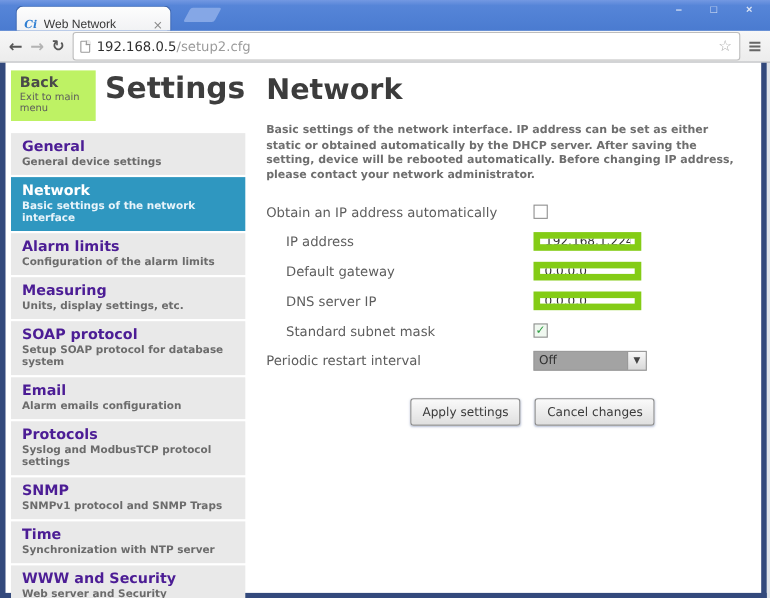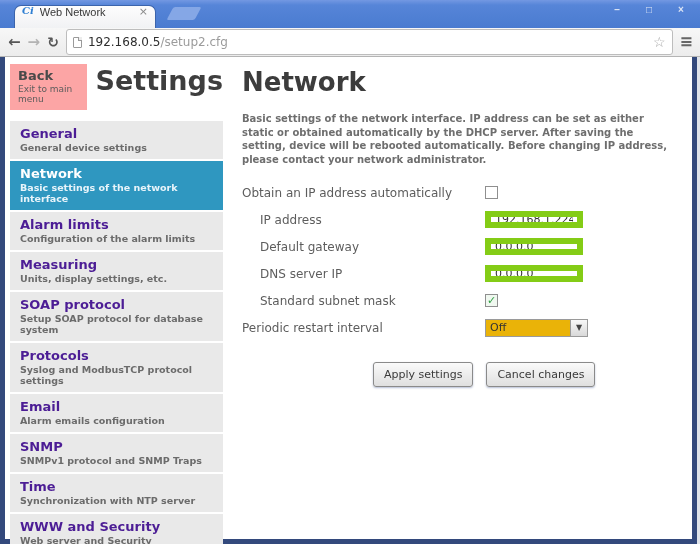--- a/index.html
+++ b/index.html
@@ -5,21 +5,21 @@
   * { margin:0; padding:0; box-sizing:border-box; }
   html,body { width:700px; height:544px; overflow:hidden;
     font-family:"DejaVu Sans","Liberation Sans",sans-serif; background:#dfe3e9; }
 
   
   .titlebar { position:relative; height:28px;
     background:linear-gradient(#7398e2 0%, #5685d8 18%, #4a7bd0 100%); }
   .tab { position:absolute; left:14px; top:5px; width:142px; height:23px;
     background:linear-gradient(#fdfdfd,#f1f2f4); border-radius:7px 7px 0 0;
     border:1px solid #3c64ab; border-bottom:none;
-    display:flex; align-items:flex-start; padding:0 7px; gap:6px; }
+    display:flex; align-items:flex-end; padding:0 7px; gap:6px; }
   .favicon { font-family:"DejaVu Serif",serif; font-style:italic; font-weight:bold;
     font-size:10px; color:#2f7fd2; line-height:1; }
   .tab-title { font-family:"Liberation Sans",sans-serif; font-size:11px; color:#383838;
     flex:1; white-space:nowrap; overflow:hidden; }
   .tab-close { font-size:11px; color:#8a8a8a; line-height:1; cursor:default; }
   .newtab-btn { position:absolute; left:170px; top:7px; width:28px; height:13px;
     background:#85a7e6; transform:skewX(-28deg); border-radius:2px; }
   .win-controls { position:absolute; right:8px; top:4px; display:flex; gap:10px; }
   .win-btn { width:22px; height:13px; text-align:center; font-size:10px; line-height:12px;
     color:#dde5f5; font-family:"Liberation Sans",sans-serif; font-weight:bold; }
@@ -37,21 +37,21 @@
   .url .host { color:#2e2e2e; } .url .path { color:#9b9b9b; }
   .star-ico { color:#a8a8a8; font-size:14px; line-height:1; }
   .menu-ico { color:#666; font-size:16px; line-height:1; font-weight:bold; letter-spacing:-1px; }
 
   
   .page { height:487px; background:#fff; border:5px solid #33497c; border-top:none;
     margin:0 3px 0 0; padding:7px 0 0 5px; display:flex; }
 
   .sidebar { width:213px; flex:none; }
   .side-head { display:flex; align-items:flex-start; margin-bottom:11px; }
-  .back-box { background:#fca5a5; width:93px; padding:5px 8px 6px; cursor:pointer; }
+  .back-box { background:#bef264; width:93px; padding:5px 8px 6px; cursor:pointer; }
   .back-title { font-size:13px; font-weight:bold; color:#4a4a4a; line-height:1.1; }
   .back-sub { font-size:9px; font-weight:normal; color:#5c5c5c; margin-top:1px; }
   .settings-h1 { font-size:27px; font-weight:bold; color:#3e3e3e; margin-left:9px; margin-top:1px; }
 
   .side-item { background:#e9e9e9; margin:0 0 2px 0; padding:5px 10px 6px; cursor:pointer; }
   .side-item .t { font-size:13px; font-weight:bold; color:#4c1d95; line-height:15px; }
   .side-item .s { font-size:9.5px; font-weight:bold; color:#6b6b6b; line-height:11px; margin-top:1px; }
   .side-item.active { background:#2f97c0; }
   .side-item.active .t { color:#fff; }
   .side-item.active .s { color:#e8f4fa; }
@@ -65,21 +65,21 @@
   .frow { display:flex; align-items:center; height:27px; }
   .frow label { font-size:12px; color:#5d5d5d; }
   .lbl-main { width:243px; flex:none; }
   .lbl-indent { width:225px; flex:none; margin-left:18px; }
   .txt-input { width:98px; height:17px; border:6px solid #84cc16; font-size:11px;
     color:#333; padding:0 4px; font-family:"DejaVu Sans",sans-serif; }
   .cbox { width:13px; height:13px; border:1px solid #8f8f8f; background:#fff;
     display:flex; align-items:center; justify-content:center; }
   .cbox.checked { background:#f0f8f0; }
   .cbox .mark { color:#2f9e44; font-size:11px; font-weight:bold; line-height:1; }
-  .fake-select { width:103px; height:18px; border:1px solid #9a9a9a; background:#eab308;
+  .fake-select { width:103px; height:18px; border:1px solid #9a9a9a; background:#a3a3a3;
     display:flex; align-items:center; cursor:default; }
   .fake-select .val { flex:1; font-size:11px; color:#333; padding-left:4px; }
   .fake-select .arrow-btn { width:17px; height:16px; border-left:1px solid #9a9a9a;
     background:linear-gradient(#f8f8f8,#d9d9d9); text-align:center; font-size:8px;
     color:#444; line-height:15px; }
 
   .btn-row { margin-top:21px; margin-left:131px; display:flex; gap:13px; }
   .btn { font-family:"DejaVu Sans",sans-serif; font-size:11px; color:#3a3a3a;
     background:linear-gradient(#fafafa,#dfdfdf); border:1px solid #8a8a8a;
     border-radius:3px; padding:5px 10px; box-shadow:0 1px 2px rgba(90,110,160,.45); cursor:pointer; }
@@ -138,26 +138,26 @@
     </div>
     <div class="side-item">
       <div class="t">Measuring</div>
       <div class="s">Units, display settings, etc.</div>
     </div>
     <div class="side-item">
       <div class="t">SOAP protocol</div>
       <div class="s">Setup SOAP protocol for database system</div>
     </div>
     <div class="side-item">
+      <div class="t">Email</div>
+      <div class="s">Alarm emails configuration</div>
+    </div>
+    <div class="side-item">
       <div class="t">Protocols</div>
       <div class="s">Syslog and ModbusTCP protocol settings</div>
-    </div>
-    <div class="side-item">
-      <div class="t">Email</div>
-      <div class="s">Alarm emails configuration</div>
     </div>
     <div class="side-item">
       <div class="t">SNMP</div>
       <div class="s">SNMPv1 protocol and SNMP Traps</div>
     </div>
     <div class="side-item">
       <div class="t">Time</div>
       <div class="s">Synchronization with NTP server</div>
     </div>
     <div class="side-item">

